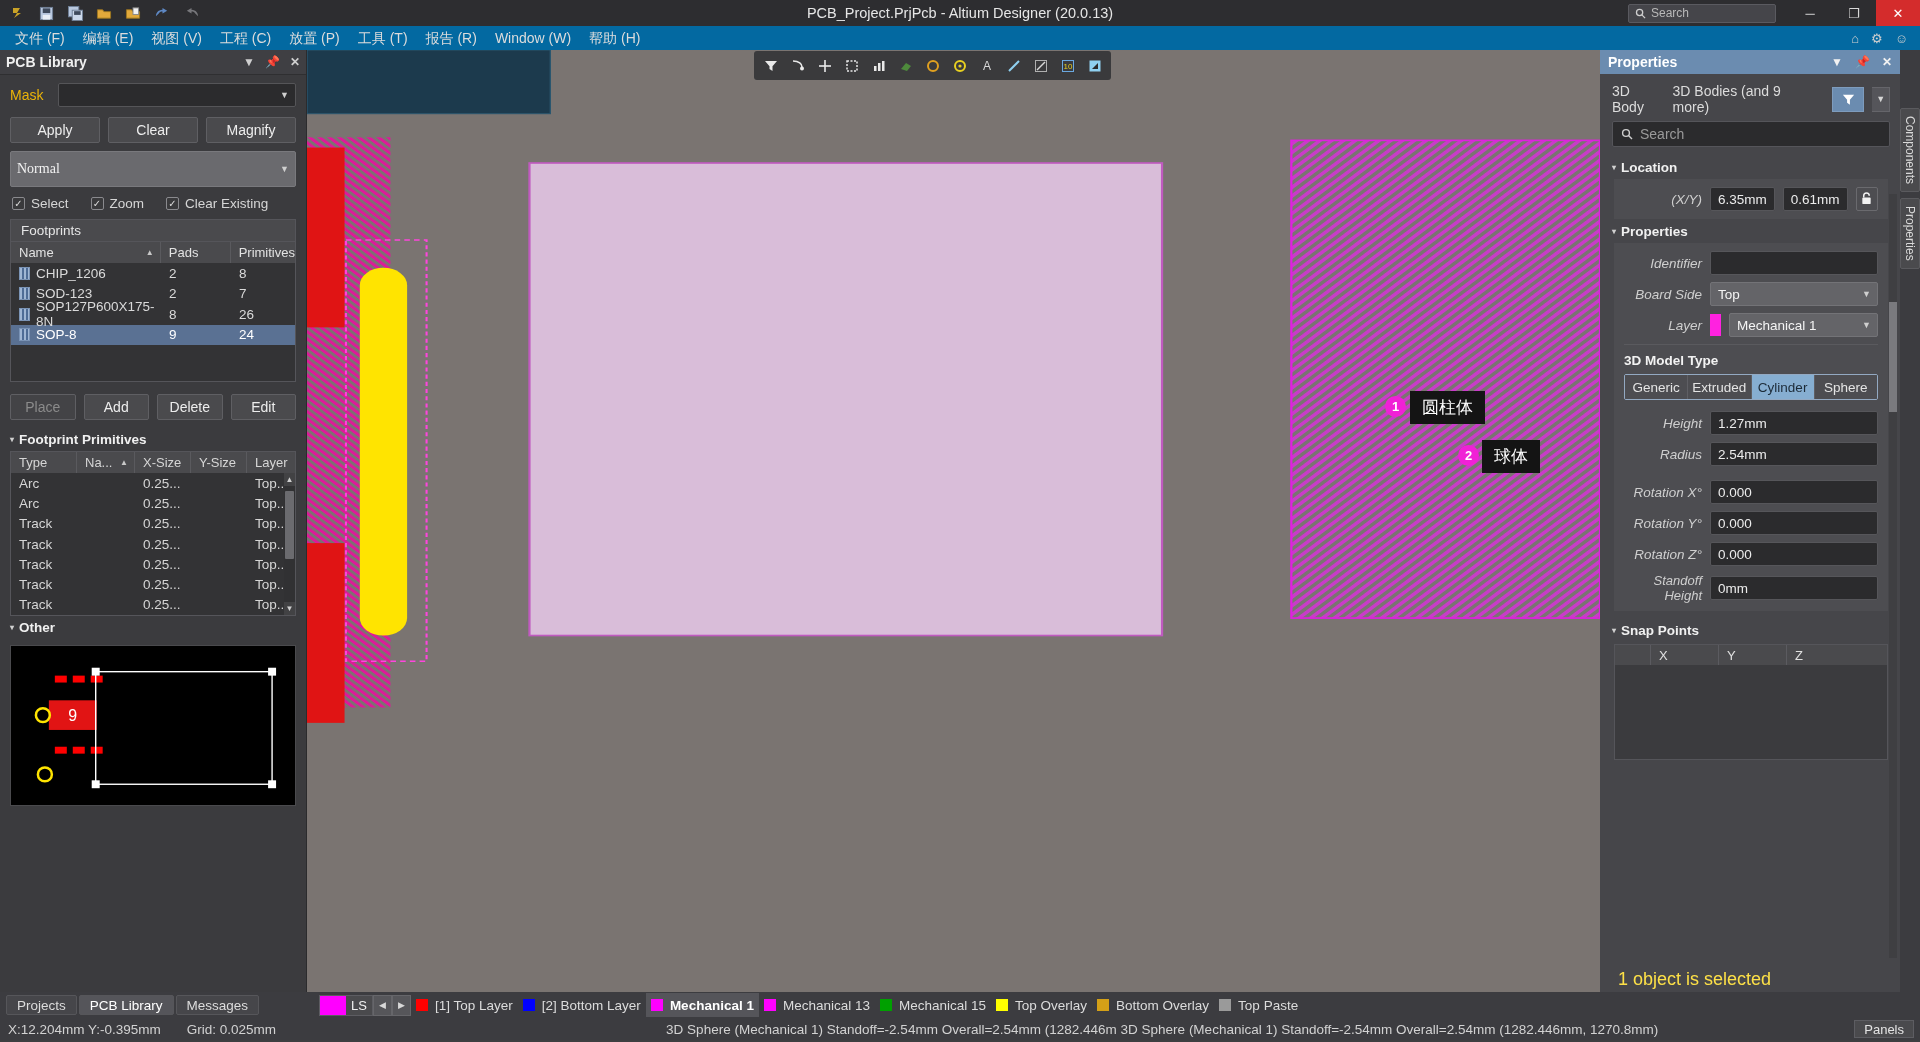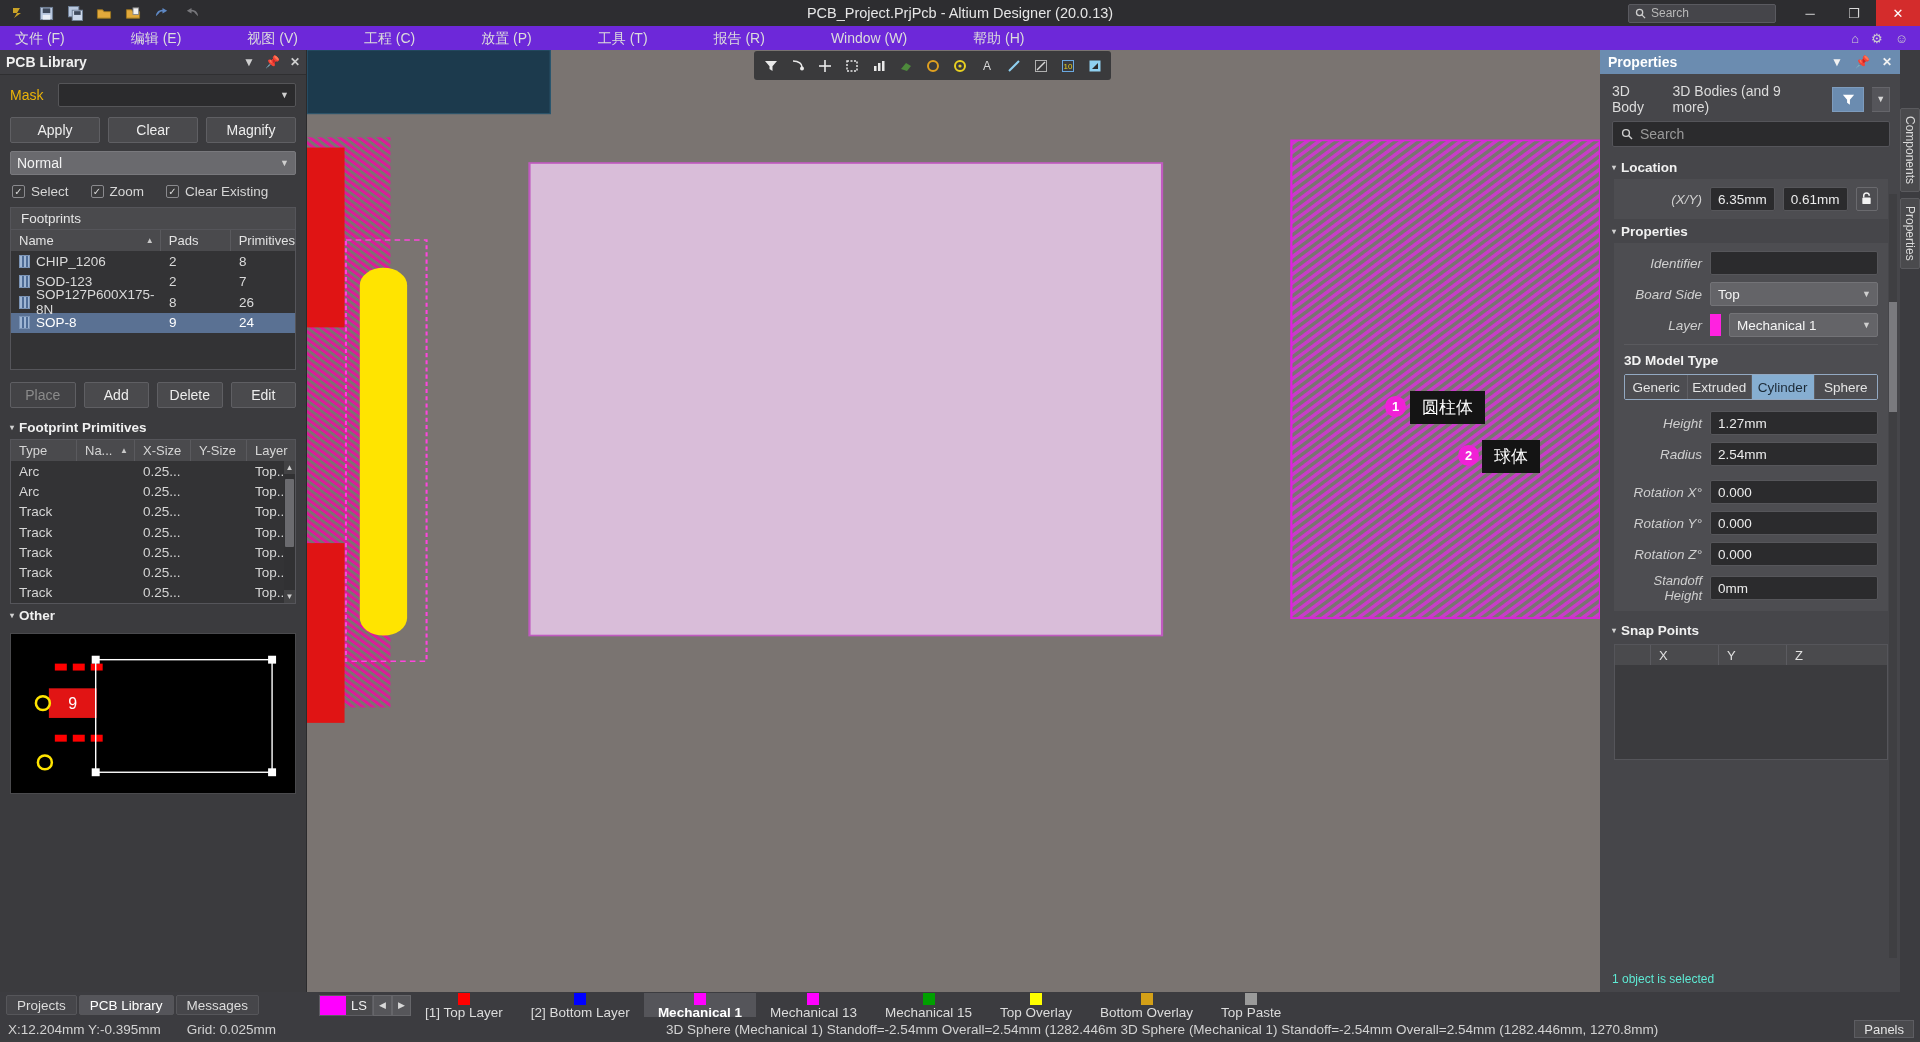--- a/index.html
+++ b/index.html
@@ -32,22 +32,22 @@
     width: 148px; height: 19px; background: #45454a; border: 1px solid #5a5a60;
     border-radius: 2px; display: flex; align-items: center; gap: 5px;
     padding: 0 6px; font-size: 12px; color: #b9b9b9; margin-right: 12px;
   }
   .wbtn { width: 44px; height: 26px; display:flex; align-items:center; justify-content:center;
           font-size: 13px; color: #d8d8d8; }
   .wbtn.close { background: #d42c2c; color: #fff; }
 
   
   .menubar {
-    height: 24px; background: #6d28d9; display: flex; align-items: center;
-    padding-left: 6px; font-size: 14px; position: relative; gap: 48px;
+    height: 24px; background: #0369a1; display: flex; align-items: center;
+    padding-left: 6px; font-size: 14px; position: relative;
   }
   .menuitem { padding: 0 9px; height: 24px; line-height: 24px; color: #dcdcdc; white-space: nowrap;}
   .menu-right { margin-left: auto; display: flex; align-items:center; gap: 12px; padding-right: 12px; color:#cfcfcf;}
   .menu-right span { font-size: 13px; }
 
   
   .mainrow { display: flex; height: 942px; }
 
   
   .leftpanel { width: 307px; background: #3b3b3e; display:flex; flex-direction:column;
@@ -67,22 +67,22 @@
   .mask-input { flex: 1; position: relative; }
   .drop-arrow { position:absolute; right:6px; top:50%; transform: translateY(-50%); font-size:9px; color:#cfcfcf;}
   .btnrow { display:flex; gap: 8px; padding: 4px 10px 6px 10px;}
   .btn {
     flex:1; height: 26px; background: #4a4a4d; border: 1px solid #5f5f63; border-radius: 2px;
     display:flex; align-items:center; justify-content:center; font-size: 14px; color:#ededed;
   }
   .btn.disabled { color:#8b8b8b; background:#434346; }
   .combo-row { padding: 2px 10px 4px 10px; }
   .combo {
-    height: 24px; background: #6a6a6e; border:1px solid #79797d; border-radius:2px;
-    display:flex; align-items:center; padding: 0 6px; font-size:14px; color:#f2f2f2; position:relative;
+    height: 36px; background: #6a6a6e; border:1px solid #79797d; border-radius:2px;
+    display:flex; align-items:center; padding: 0 6px; font-size:14px; color:#f2f2f2; position:relative;font-family:Liberation Serif, serif;
   }
   .chkrow { display:flex; align-items:center; gap: 22px; padding: 5px 12px 6px 12px; font-size:13.5px;}
   .chk { display:flex; align-items:center; gap:6px; }
   .chkbox {
     width:13px; height:13px; background:#3a3a3c; border:1px solid #8a8a8e; border-radius:2px;
     display:flex; align-items:center; justify-content:center; font-size:10px; color:#dcdcdc;
   }
   .section-sub {
     margin: 2px 10px 0 10px; height: 22px; background:#4a4a4d; border:1px solid #55555a;
     border-bottom:none; display:flex; align-items:center; padding-left:10px; font-size:13.5px; color:#e6e6e6;
@@ -176,22 +176,22 @@
     display:flex; margin: 2px 12px 0 14px; border:1px solid #93a9c2; border-radius:2px; overflow:hidden;
   }
   .segbtn { flex:1; height:24px; display:flex; align-items:center; justify-content:center;
             font-size:13.5px; color:#e4e4e4; background:#4d4d51; border-right:1px solid #5f5f64;}
   .segbtn:last-child { border-right:none; }
   .segbtn.active { background:#86aed1; color:#1c2b38; }
   .rp-divider { height:1px; background:#5a5a5e; margin: 7px 14px 2px 14px; }
   .snapgrid { margin: 2px 12px 0 14px; border:1px solid #55555a; background:#3b3b3e; height:116px;}
   .snaphead { display:flex; height:20px; background:#4a4a4d; font-size:13px; color:#e0e0e0;}
   .snapcell { padding-left:8px; border-right:1px solid #5b5b60; display:flex; align-items:center;}
-  .rp-status { height:26px; display:flex; align-items:center; padding-left:12px; font-size:12px;
-               color:#5eead4; background:#46464a; }
+  .rp-status { height:26px; display:flex; align-items:center; padding-left:12px; font-size:18px;
+               color:#fde047; background:#46464a;margin-left:6px; }
   .rp-vscroll { position:absolute; right:3px; top:120px; width:8px; bottom:8px; background:#3f3f42;}
   .rp-vthumb { position:absolute; left:0; top:108px; width:8px; height:110px; background:#7a7a7e;}
 
   
   .edgetabs { width: 20px; background:#3c3c40; display:flex; flex-direction:column;
               align-items:center; padding-top:58px; gap:6px;}
   .vtab {
     writing-mode: vertical-rl; text-orientation: mixed; background:#4a4a4d;
     border:1px solid #5a5a5e; color:#dadada; font-size:12px; padding: 7px 2px; border-radius:2px;
   }
@@ -202,22 +202,22 @@
   .btab { height:20px; padding: 0 10px; font-size:13.5px; color:#dcdcdc;
           background:#46464a; border:1px solid #56565a; border-radius:2px;
           display:flex; align-items:center;}
   .btab.active { background:#55555a; color:#fff; }
   .layerbar { display:flex; align-items:center; gap: 0; margin-left: 60px; }
   .lsbox { display:flex; align-items:center; background:#4a4a4d; border:1px solid #5d5d62; height:21px;}
   .lsswatch { width:26px; height:19px; background:#ff00ff; }
   .lslabel { padding: 0 5px; font-size:13px; color:#efefef; }
   .arrbtn { width:19px; height:21px; background:#56565a; border:1px solid #66666a;
             display:flex; align-items:center; justify-content:center; font-size:9px; color:#d8d8d8;}
-  .ltab { height:24px; display:flex; align-items:center; padding: 0 14px;
-          font-size:13.5px; color:#dcdcdc;flex-direction:column; }
+  .ltab { height:24px; display:flex; align-items:center; gap:7px; padding: 0 5px;
+          font-size:13.5px; color:#dcdcdc; }
   .ltab.active { background:#55555a; color:#ffffff; font-weight:bold; }
   .lsq { width:12px; height:12px; flex:none; }
   .statusbar { height: 22px; background:#3c3c40; display:flex; align-items:center;
                font-size:13.5px; color:#d2d2d2; }
   .sb-left { padding-left: 8px; display:flex; gap: 26px; }
   .sb-mid { margin-left: 390px; }
   .panelsbtn { margin-left:auto; margin-right:6px; height:18px; padding: 0 9px; background:#4a4a4d;
                border:1px solid #5d5d62; font-size:13px; color:#e4e4e4; display:flex; align-items:center;}
 
   

